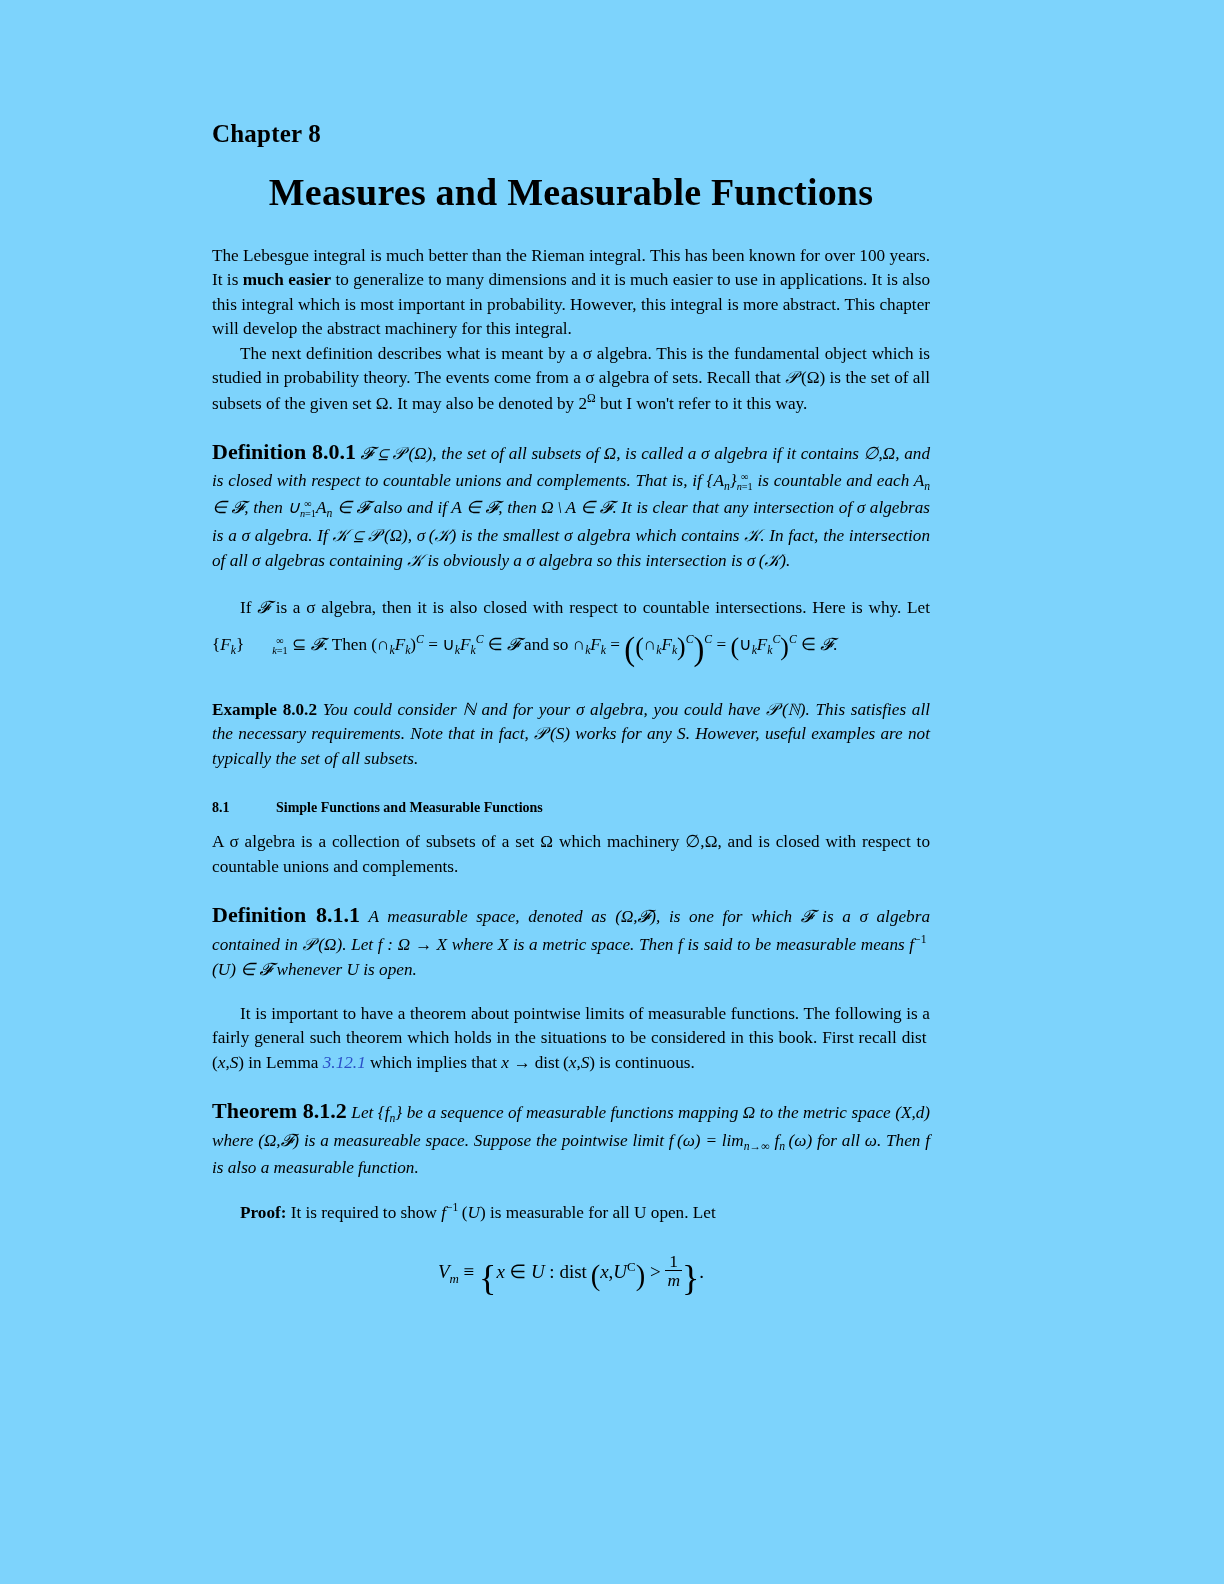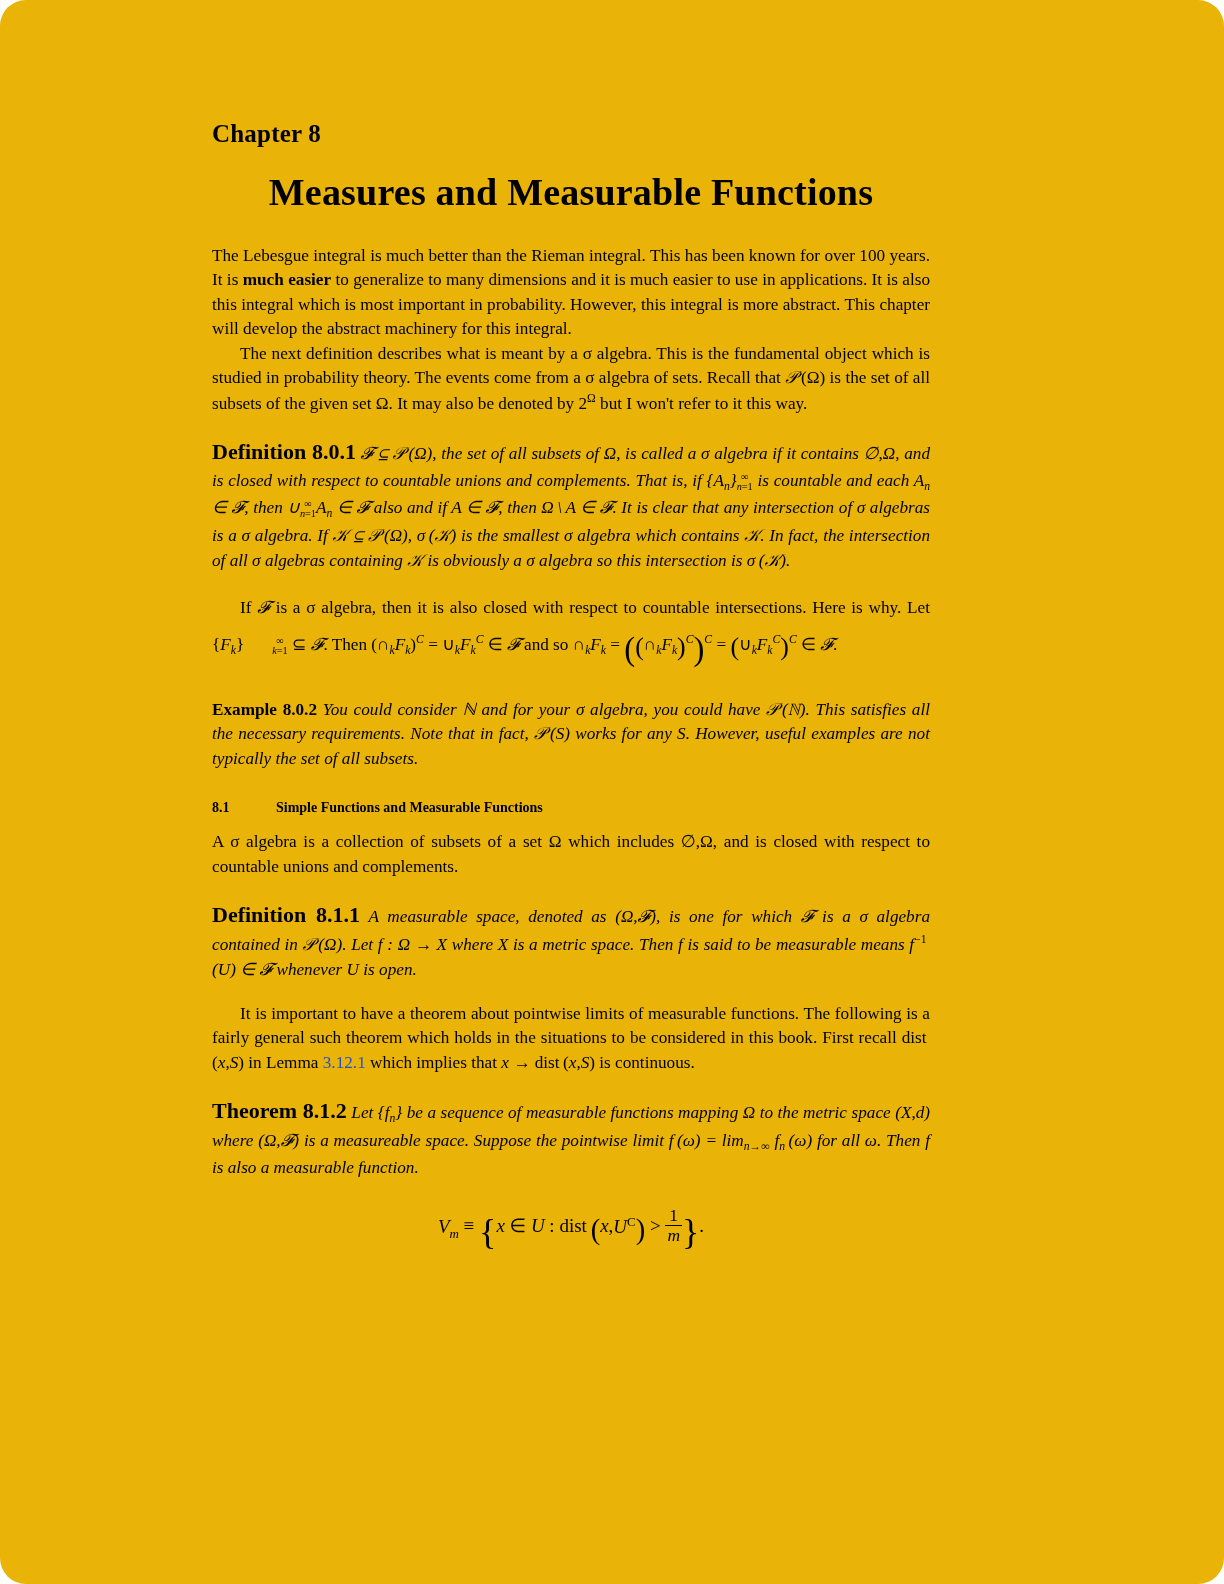--- a/index.html
+++ b/index.html
@@ -13,22 +13,21 @@
     font-family: "Liberation Serif", serif;
     color: #000;
     position: relative;
     overflow: hidden;
   }
   .page {
     position: absolute;
     left: 0; top: 0;
     width: 1224px;
     height: 1584px;
-    background: #eab308;
-    border-radius: 26px;
+    background: #7dd3fc;
   }
   .content {
     position: absolute;
     left: 212px;
     top: 120px;
     width: 718px;
   }
   .chapter-label {
     font-size: 25px;
     font-weight: bold;
@@ -123,20 +122,21 @@
     vertical-align: -0.22em;
     font-style: normal;
   }
   .biggerparen {
     font-size: 1.9em;
     vertical-align: -0.32em;
     font-style: normal;
   }
   .link {
     color: #2b50c8;
+    font-style: italic;
   }
   .stack {
     display: inline-block;
     vertical-align: middle;
     font-size: 0.6em;
     line-height: 1.0;
     font-style: normal;
     text-align: center;
   }
   .stack .top { display: block; }
@@ -170,34 +170,35 @@
         <span class="cal">𝓕</span> ⊆ <span class="cal">𝒫</span> (Ω)<span>, the set of all subsets of </span>Ω<span>, is called a </span>σ<span> algebra if it contains </span>∅,Ω<span>, and is closed with respect to countable unions and complements. That is, if </span>{<span class="math">A<sub class="isub">n</sub></span>}<span class="stack"><span class="top">∞</span><span class="bot"><span class="math">n</span>=1</span></span><span> is countable and each </span><span class="math">A<sub class="isub">n</sub></span> ∈ <span class="cal">𝓕</span>, then ∪<span class="stack"><span class="top">∞</span><span class="bot"><span class="math">n</span>=1</span></span><span class="math">A<sub class="isub">n</sub></span> ∈ <span class="cal">𝓕</span><span> also and if </span><span class="math">A</span> ∈ <span class="cal">𝓕</span><span>, then </span>Ω \ <span class="math">A</span> ∈ <span class="cal">𝓕</span><span>. It is clear that any intersection of </span>σ<span> algebras is a </span>σ<span> algebra. If </span><span class="cal">𝒦</span> ⊆ <span class="cal">𝒫</span> (Ω), σ (<span class="cal">𝒦</span>)<span> is the smallest </span>σ<span> algebra which contains </span><span class="cal">𝒦</span><span>. In fact, the intersection of all </span>σ<span> algebras containing </span><span class="cal">𝒦</span><span> is obviously a </span>σ<span> algebra so this intersection is </span>σ (<span class="cal">𝒦</span>).
       </span>
     </div>
 
     <p class="body indent gap" style="margin-top:20px; line-height:1.7;"><span>If </span><span class="cal">𝓕</span><span> is a </span>σ<span> algebra, then it is also closed with respect to countable intersections. Here is why. Let </span>{<span class="math">F<sub class="isub">k</sub></span>}<span class="stack"><span class="top">∞</span><span class="bot"><span class="math">k</span>=1</span></span> ⊆ <span class="cal">𝓕</span><span>. Then </span>(∩<sub class="isub">k</sub><span class="math">F<sub class="isub">k</sub></span>)<sup><span class="math">C</span></sup> = ∪<sub class="isub">k</sub><span class="math">F</span><sub class="isub">k</sub><sup><span class="math">C</span></sup> ∈ <span class="cal">𝓕</span><span> and so </span>∩<sub class="isub">k</sub><span class="math">F<sub class="isub">k</sub></span> = <span class="biggerparen">(</span><span class="bigparen">(</span>∩<sub class="isub">k</sub><span class="math">F<sub class="isub">k</sub></span><span class="bigparen">)</span><sup><span class="math">C</span></sup><span class="biggerparen">)</span><sup><span class="math">C</span></sup> = <span class="bigparen">(</span>∪<sub class="isub">k</sub><span class="math">F</span><sub class="isub">k</sub><sup><span class="math">C</span></sup><span class="bigparen">)</span><sup><span class="math">C</span></sup> ∈ <span class="cal">𝓕</span>.</p>
 
     <p class="body" style="margin-top:20px;"><span class="examplehead">Example 8.0.2</span><span class="defbody"><span> You could consider </span>ℕ<span> and for your </span>σ<span> algebra, you could have </span><span class="cal">𝒫</span> (ℕ)<span>. This satisfies all the necessary requirements. Note that in fact, </span><span class="cal">𝒫</span> (<span class="math">S</span>)<span> works for any S. However, useful examples are not typically the set of all subsets.</span></span></p>
 
     <div class="section-head"><span class="section-num">8.1</span><span>Simple Functions and Measurable Functions</span></div>
 
-    <p class="body"><span>A </span>σ<span> algebra is a collection of subsets of a set </span>Ω<span> which includes </span>∅,Ω<span>, and is closed with respect to countable unions and complements.</span></p>
+    <p class="body"><span>A </span>σ<span> algebra is a collection of subsets of a set </span>Ω<span> which machinery </span>∅,Ω<span>, and is closed with respect to countable unions and complements.</span></p>
 
     <div class="blockdef">
       <span class="defhead">Definition 8.1.1</span>
       <span class="defbody"><span> A measurable space, denoted as </span>(Ω,<span class="cal">𝓕</span>)<span>, is one for which </span><span class="cal">𝓕</span><span> is a </span>σ<span> algebra contained in </span><span class="cal">𝒫</span> (Ω)<span>. Let </span><span class="math">f</span> : Ω → <span class="math">X</span><span> where X is a metric space. Then f is said to be measurable means </span><span class="math">f</span><sup>−1</sup> (<span class="math">U</span>) ∈ <span class="cal">𝓕</span><span> whenever U is open.</span></span>
     </div>
 
     <p class="body indent" style="margin-top:20px;"><span>It is important to have a theorem about pointwise limits of measurable functions. The following is a fairly general such theorem which holds in the situations to be considered in this book. First recall dist</span> (<span class="math">x</span>,<span class="math">S</span>)<span> in Lemma </span><span class="link">3.12.1</span><span> which implies that </span><span class="math">x</span> → dist (<span class="math">x</span>,<span class="math">S</span>)<span> is continuous.</span></p>
 
     <div class="blockdef">
       <span class="defhead">Theorem 8.1.2</span>
       <span class="defbody"><span> Let </span>{<span class="math">f<sub class="isub">n</sub></span>}<span> be a sequence of measurable functions mapping </span>Ω<span> to the metric space </span>(<span class="math">X</span>,<span class="math">d</span>)<span> where </span>(Ω,<span class="cal">𝓕</span>)<span> is a measureable space. Suppose the pointwise limit </span><span class="math">f</span> (ω) = lim<sub class="isub">n→∞</sub> <span class="math">f<sub class="isub">n</sub></span> (ω)<span> for all </span>ω<span>. Then f is also a measurable function.</span></span>
     </div>
 
+    <p class="body indent" style="margin-top:20px;"><b>Proof:</b><span> It is required to show </span><span class="math">f</span><sup>−1</sup> (<span class="math">U</span>)<span> is measurable for all U open. Let</span></p>
 
     <div class="displaymath">
       <span class="math">V<sub class="isub">m</sub></span> ≡ <span class="bigbrace">{</span><span class="math">x</span> ∈ <span class="math">U</span> : dist <span class="bigparen">(</span><span class="math">x</span>,<span class="math">U<sup class="up">C</sup></span><span class="bigparen">)</span> &gt; <span class="frac"><span class="num">1</span><span class="den"><span class="math">m</span></span></span><span class="bigbrace">}</span>.
     </div>
 
   </div>
 
 </div>
 
 </body></html>

